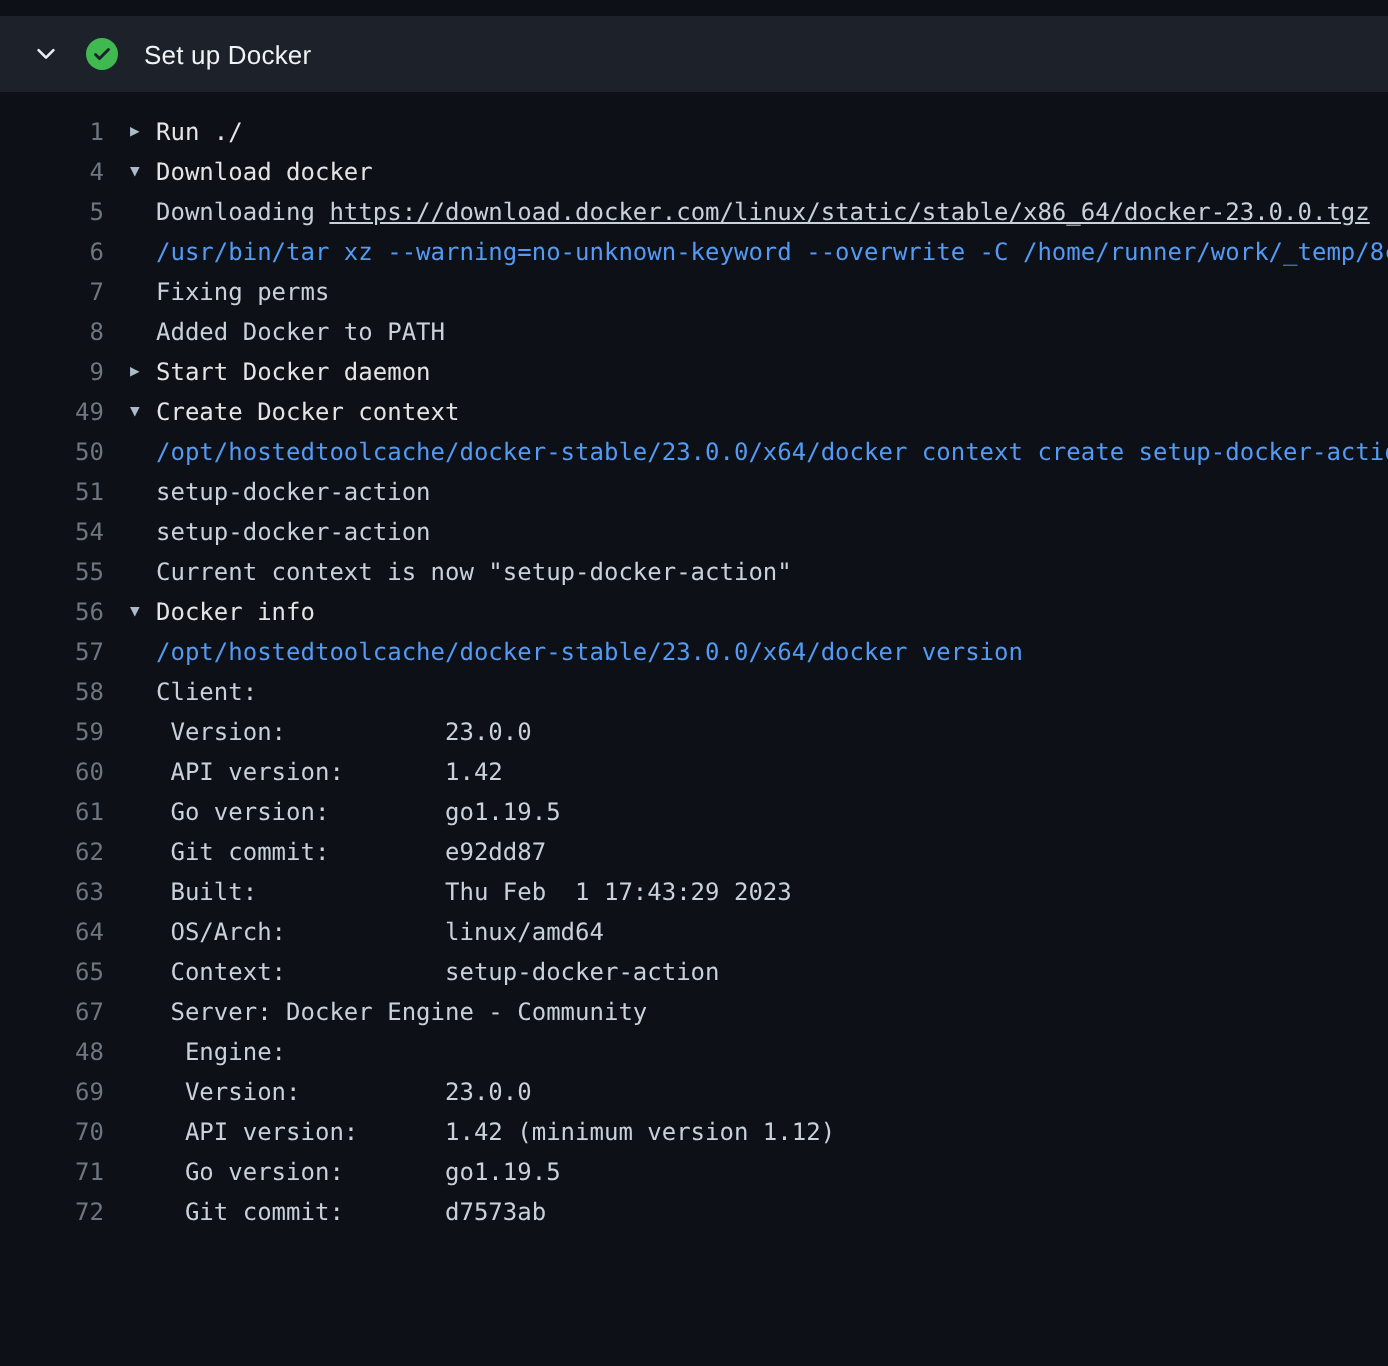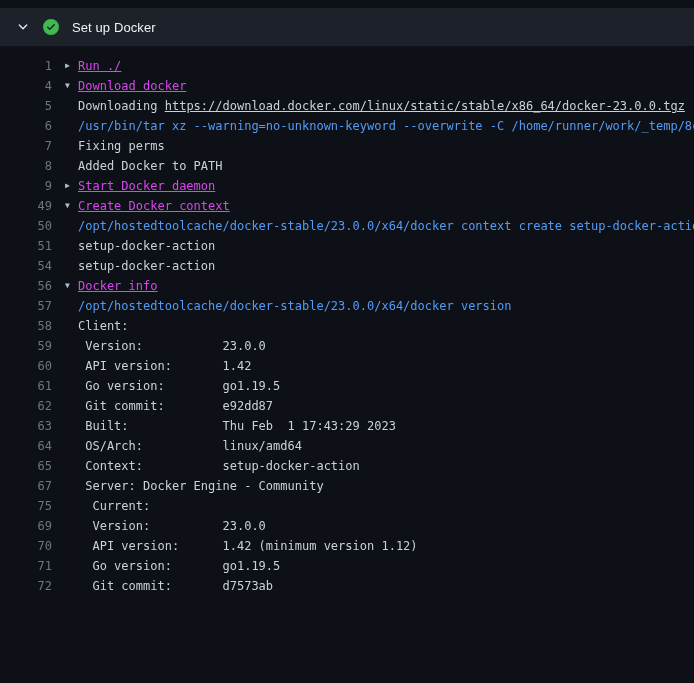--- a/index.html
+++ b/index.html
@@ -54,21 +54,21 @@
     width: 13px;
     margin-left: 13px;
     color: #adbac7;
     font-size: 8px;
     display: inline-flex;
     align-items: center;
   }
   .line-text { color: #c9d1d9; }
   .line-text.cmd { color: #539bf5; }
   .log-link { text-decoration: underline; cursor: pointer; color: #c9d1d9; }
-  .group .line-text { color: #d946ef; text-decoration: underline; }
+  .group .line-text { color: #e5e5e5; }
 </style>
 </head>
 <body>
 
 <div class="step-header">
   <span class="chev">
     <svg width="14" height="14" viewBox="0 0 16 16" aria-hidden="true">
       <path fill="#e6edf3" d="M12.78 5.22a.75.75 0 010 1.06l-4.25 4.25a.75.75 0 01-1.06 0L3.22 6.28a.75.75 0 011.06-1.06L8 8.94l3.72-3.72a.75.75 0 011.06 0z"></path>
     </svg>
   </span>
@@ -86,30 +86,31 @@
       <div class="log-row group"><span class="line-num">4</span><span class="arrow-slot">▼</span><span class="line-text">Download docker</span></div>
       <div class="log-row"><span class="line-num">5</span><span class="arrow-slot"></span><span class="line-text">Downloading <span class="log-link">https://download.docker.com/linux/static/stable/x86_64/docker-23.0.0.tgz</span></span></div>
       <div class="log-row"><span class="line-num">6</span><span class="arrow-slot"></span><span class="line-text cmd">/usr/bin/tar xz --warning=no-unknown-keyword --overwrite -C /home/runner/work/_temp/8c9</span></div>
       <div class="log-row"><span class="line-num">7</span><span class="arrow-slot"></span><span class="line-text">Fixing perms</span></div>
       <div class="log-row"><span class="line-num">8</span><span class="arrow-slot"></span><span class="line-text">Added Docker to PATH</span></div>
       <div class="log-row group"><span class="line-num">9</span><span class="arrow-slot">▶</span><span class="line-text">Start Docker daemon</span></div>
       <div class="log-row group"><span class="line-num">49</span><span class="arrow-slot">▼</span><span class="line-text">Create Docker context</span></div>
       <div class="log-row"><span class="line-num">50</span><span class="arrow-slot"></span><span class="line-text cmd">/opt/hostedtoolcache/docker-stable/23.0.0/x64/docker context create setup-docker-action</span></div>
       <div class="log-row"><span class="line-num">51</span><span class="arrow-slot"></span><span class="line-text">setup-docker-action</span></div>
       <div class="log-row"><span class="line-num">54</span><span class="arrow-slot"></span><span class="line-text">setup-docker-action</span></div>
+      <div class="log-row"><span class="line-num">55</span><span class="arrow-slot"></span><span class="line-text">Current context is now "setup-docker-action"</span></div>
       <div class="log-row group"><span class="line-num">56</span><span class="arrow-slot">▼</span><span class="line-text">Docker info</span></div>
       <div class="log-row"><span class="line-num">57</span><span class="arrow-slot"></span><span class="line-text cmd">/opt/hostedtoolcache/docker-stable/23.0.0/x64/docker version</span></div>
       <div class="log-row"><span class="line-num">58</span><span class="arrow-slot"></span><span class="line-text">Client:</span></div>
       <div class="log-row"><span class="line-num">59</span><span class="arrow-slot"></span><span class="line-text"> Version:           23.0.0</span></div>
       <div class="log-row"><span class="line-num">60</span><span class="arrow-slot"></span><span class="line-text"> API version:       1.42</span></div>
       <div class="log-row"><span class="line-num">61</span><span class="arrow-slot"></span><span class="line-text"> Go version:        go1.19.5</span></div>
       <div class="log-row"><span class="line-num">62</span><span class="arrow-slot"></span><span class="line-text"> Git commit:        e92dd87</span></div>
       <div class="log-row"><span class="line-num">63</span><span class="arrow-slot"></span><span class="line-text"> Built:             Thu Feb  1 17:43:29 2023</span></div>
       <div class="log-row"><span class="line-num">64</span><span class="arrow-slot"></span><span class="line-text"> OS/Arch:           linux/amd64</span></div>
       <div class="log-row"><span class="line-num">65</span><span class="arrow-slot"></span><span class="line-text"> Context:           setup-docker-action</span></div>
       <div class="log-row"><span class="line-num">67</span><span class="arrow-slot"></span><span class="line-text"> Server: Docker Engine - Community</span></div>
-      <div class="log-row"><span class="line-num">75</span><span class="arrow-slot"></span><span class="line-text">  Current:</span></div>
+      <div class="log-row"><span class="line-num">48</span><span class="arrow-slot"></span><span class="line-text">  Engine:</span></div>
       <div class="log-row"><span class="line-num">69</span><span class="arrow-slot"></span><span class="line-text">  Version:          23.0.0</span></div>
       <div class="log-row"><span class="line-num">70</span><span class="arrow-slot"></span><span class="line-text">  API version:      1.42 (minimum version 1.12)</span></div>
       <div class="log-row"><span class="line-num">71</span><span class="arrow-slot"></span><span class="line-text">  Go version:       go1.19.5</span></div>
       <div class="log-row"><span class="line-num">72</span><span class="arrow-slot"></span><span class="line-text">  Git commit:       d7573ab</span></div>
     </div>
 </div>
 
 </body></html>

